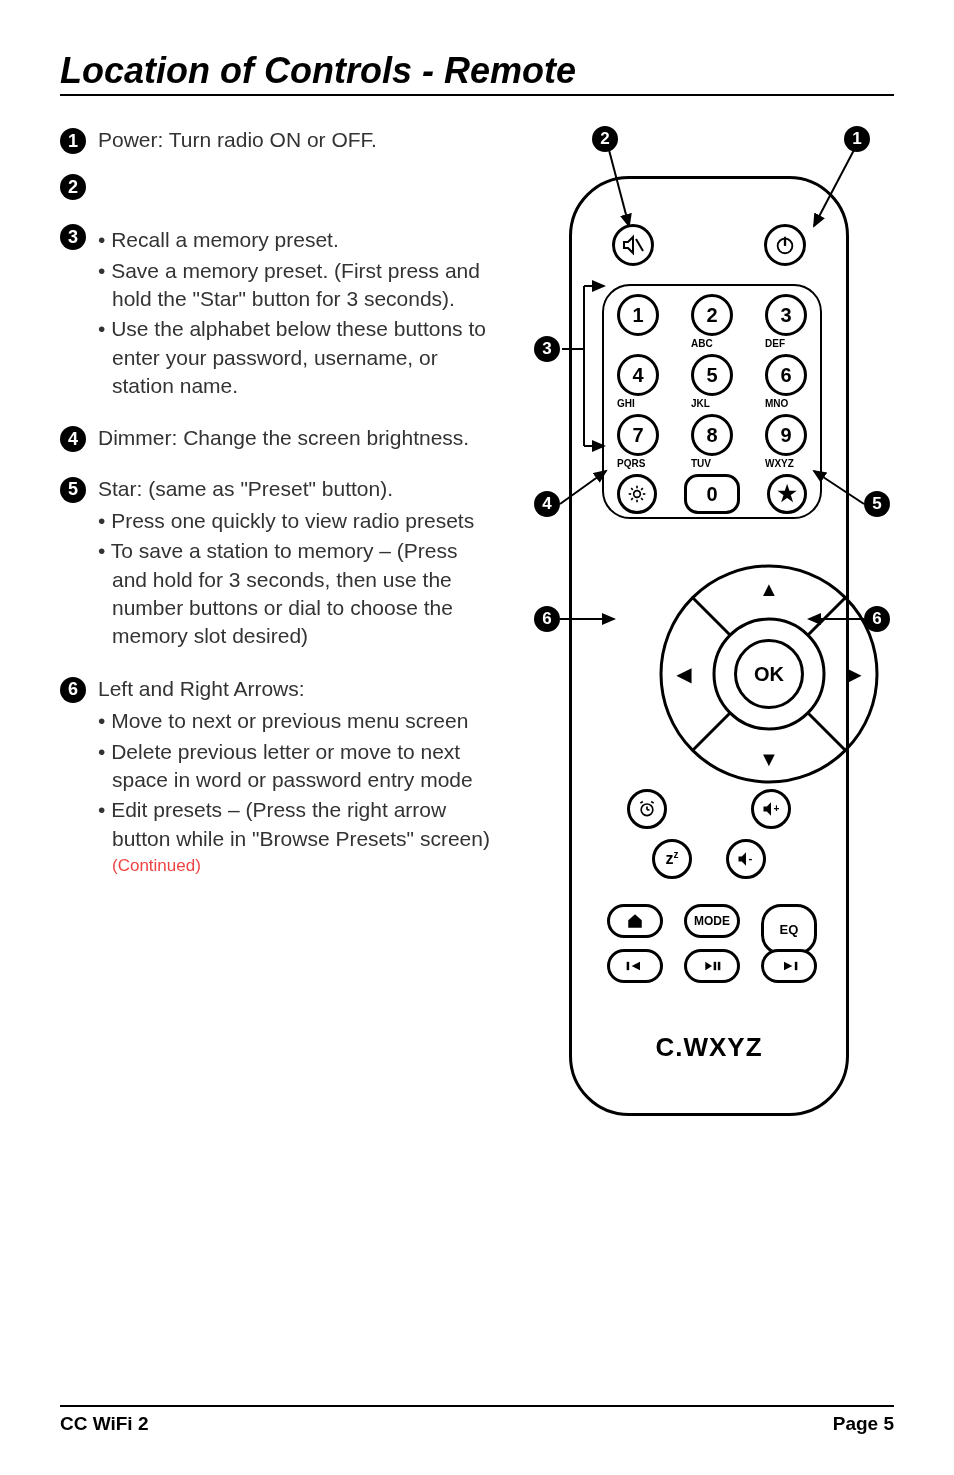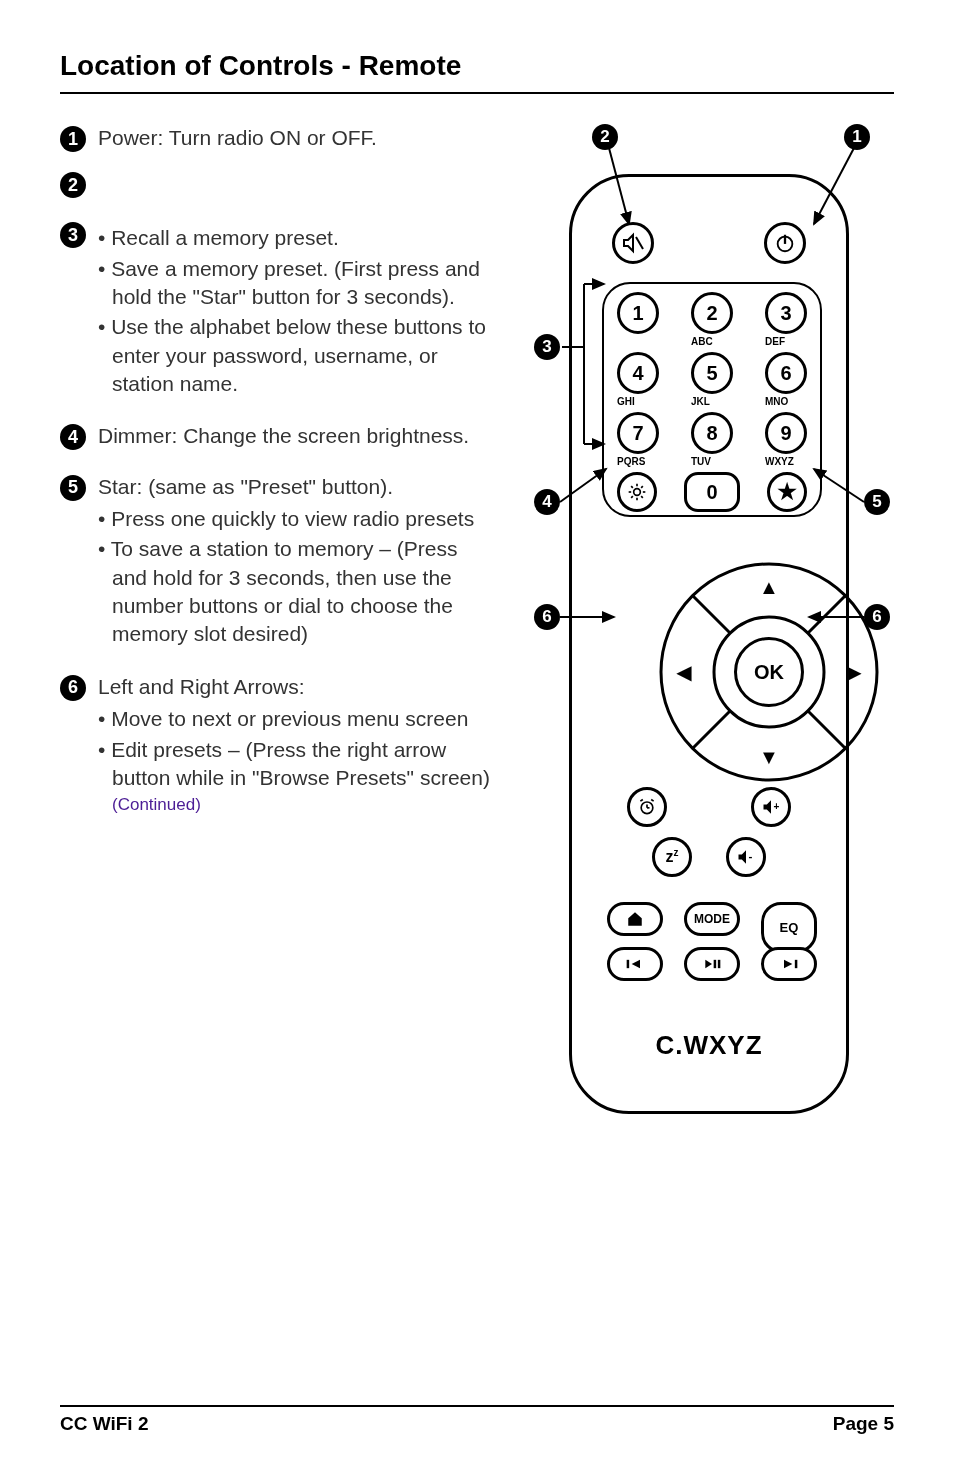--- a/index.html
+++ b/index.html
@@ -6,23 +6,24 @@
   body {
     width: 954px;
     height: 1475px;
     background: #fff;
     font-family: Arial, Helvetica, sans-serif;
     color: #000;
     position: relative;
     padding: 50px 60px 40px 60px;
   }
   .title {
-    font-size: 28px;
-    font-weight: bold;
-    margin-bottom: 10px;
+    font-size: 36px;
+    font-weight: bold;
+    margin-bottom: 2px;
+    font-style: italic;
   }
   .title-rule {
     border: none;
     border-top: 2px solid #000;
     margin-bottom: 30px;
   }
   .content {
     display: flex;
     gap: 20px;
   }
@@ -61,21 +62,21 @@
   .sub-item {
     font-size: 21px;
     line-height: 1.35;
     color: #333;
     padding-left: 14px;
     text-indent: -14px;
     margin-bottom: 2px;
   }
   .continued {
     font-size: 17px;
-    color: #4c1d95;
+    color: #ef4444;
     padding-left: 14px;
   }
   .footer {
     position: absolute;
     bottom: 40px;
     left: 60px;
     right: 60px;
   }
   .footer-rule {
     border: none;
@@ -219,20 +220,21 @@
         </div>
       </div>
     </div>
 
     <div class="item" style="margin-top:22px;">
       <span class="badge">6</span>
       <div class="item-body">
         <div>Left and Right Arrows:</div>
         <div class="sub-list">
           <div class="sub-item">• Move to next or previous menu screen</div>
+          <div class="sub-item">• Delete previous letter or move to next space in word or password entry mode</div>
           <div class="sub-item">• Edit presets – (Press the right arrow button while in "Browse Presets" screen)</div>
         </div>
         <div class="continued">(Continued)</div>
       </div>
     </div>
 
   </div>
 
   <div class="remote-wrap">
 

